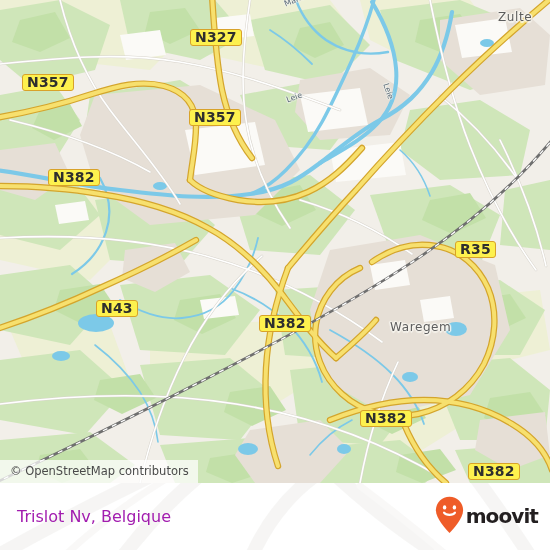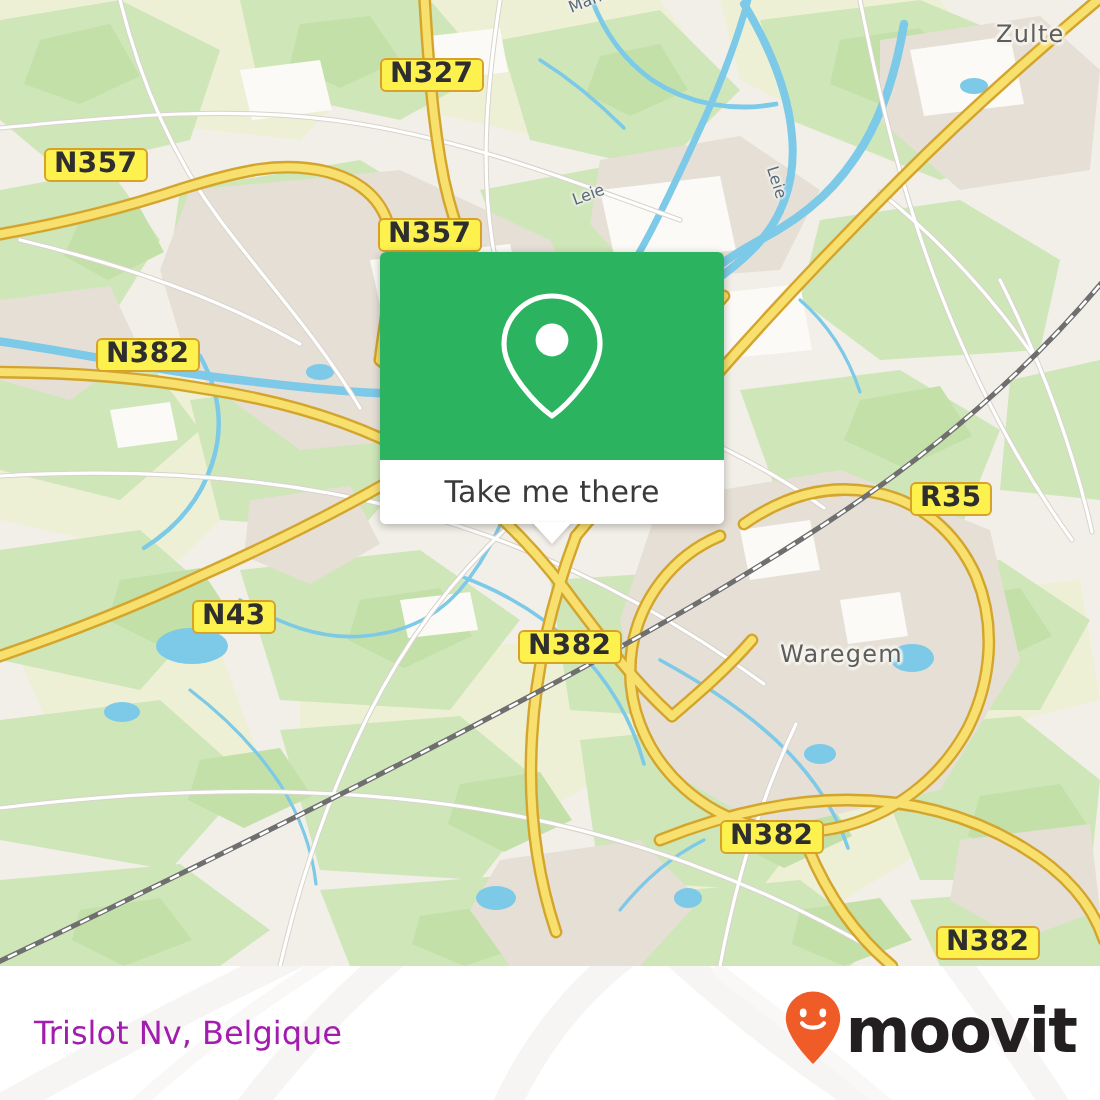--- a/index.html
+++ b/index.html
@@ -190,21 +190,21 @@
     position: absolute;
     right: 12px;
     top: 0;
     height: 67px;
     display: flex;
     align-items: center;
     gap: 1px;
   }
   #brand-wordmark {
     font-family: "DejaVu Sans", sans-serif;
-    font-size: 31px;
+    font-size: 20px;
     font-weight: bold;
     color: #231f20;
     letter-spacing: -0.9px;
     line-height: 31px;
     margin-left: 1px;
   }
 </style>
 </head>
 <body>
 
@@ -447,35 +447,22 @@
     <div class="shield" style="left:190px; top:29px;">N327</div>
     <div class="shield" style="left:22px; top:74px;">N357</div>
     <div class="shield" style="left:189px; top:109px;">N357</div>
     <div class="shield" style="left:48px; top:169px;">N382</div>
     <div class="shield" style="left:96px; top:300px;">N43</div>
     <div class="shield" style="left:259px; top:315px;">N382</div>
     <div class="shield" style="left:411px; top:241px;margin-left:44px;">R35</div>
     <div class="shield" style="left:360px; top:410px;">N382</div>
     <div class="shield" style="left:468px; top:463px;">N382</div>
 
-
-    <div id="callout">
-      <div id="callout-top">
-        <span class="pin-icon">
-          <svg width="54" height="66" viewBox="0 0 54 66" fill="none" xmlns="http://www.w3.org/2000/svg">
-            <path d="M27 3 C13.8 3 3 13.8 3 27 C3 41 20 58 27 63 C34 58 51 41 51 27 C51 13.8 40.2 3 27 3 Z" stroke="#ffffff" stroke-width="2.6" fill="none" stroke-linejoin="round"></path>
-            <circle cx="27" cy="25" r="8.2" fill="#ffffff"></circle>
-          </svg>
-        </span>
-      </div>
-      <div id="callout-bottom">
-        <span id="callout-label">Take me there</span>
-      </div>
-      <div id="callout-tail"></div>
-    </div>
+    <div id="attribution">© OpenStreetMap contributors</div>
+
   </div>
 
   <div id="footer">
     <svg id="footer-bg" viewBox="0 0 550 550" preserveAspectRatio="none">
       <g fill="none" stroke="#b9b5ad" stroke-width="14" stroke-linecap="round">
         <path d="M-10,560 C60,520 130,486 200,452"></path>
         <path d="M120,560 C150,520 184,486 222,458"></path>
         <path d="M250,560 C265,525 286,498 312,478"></path>
         <path d="M330,470 C360,498 392,524 428,548"></path>
         <path d="M470,470 C492,500 512,528 530,556"></path>

